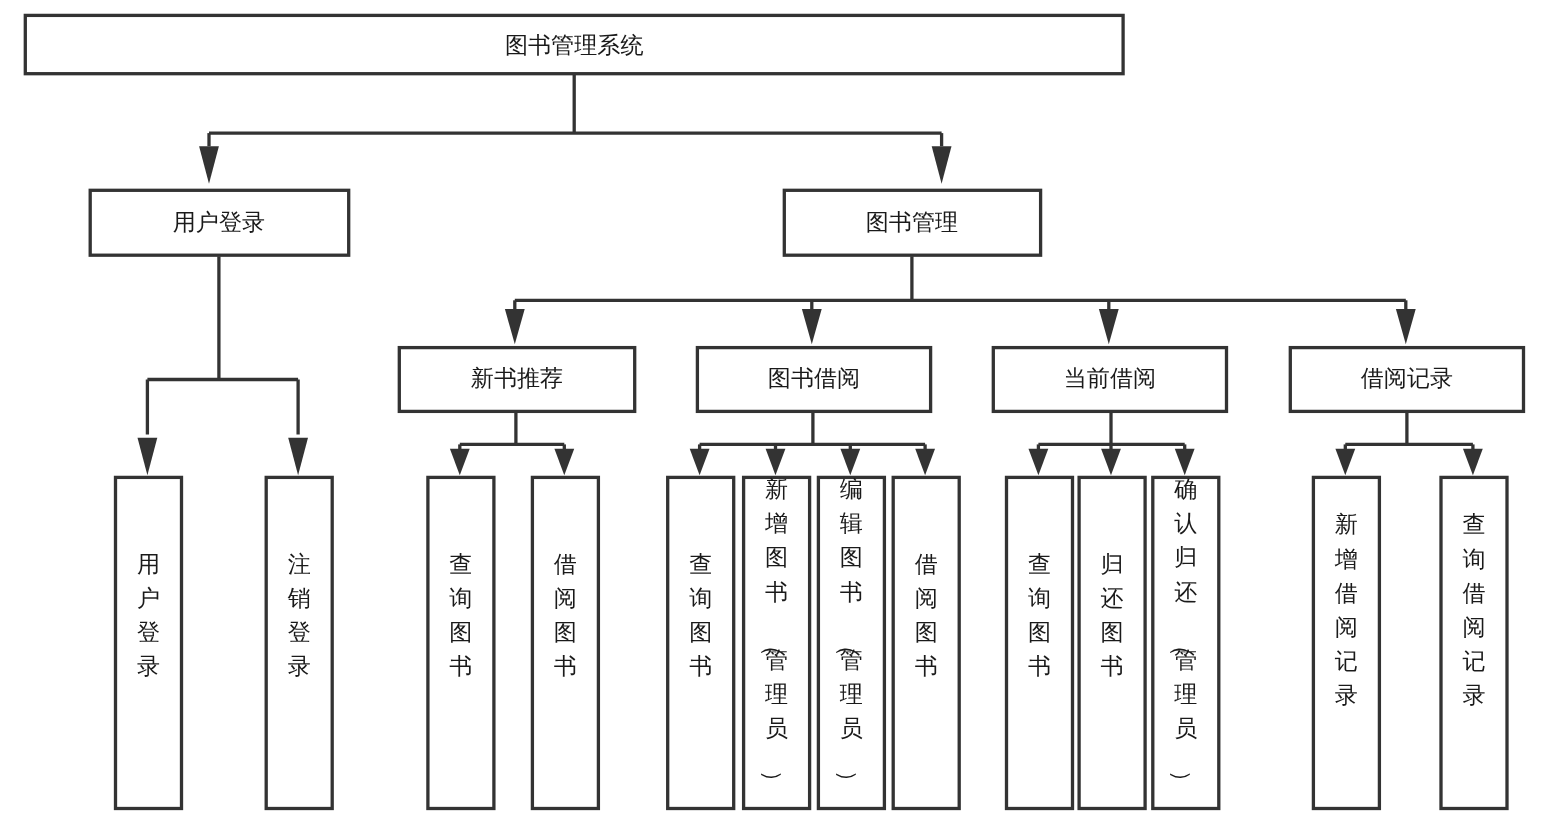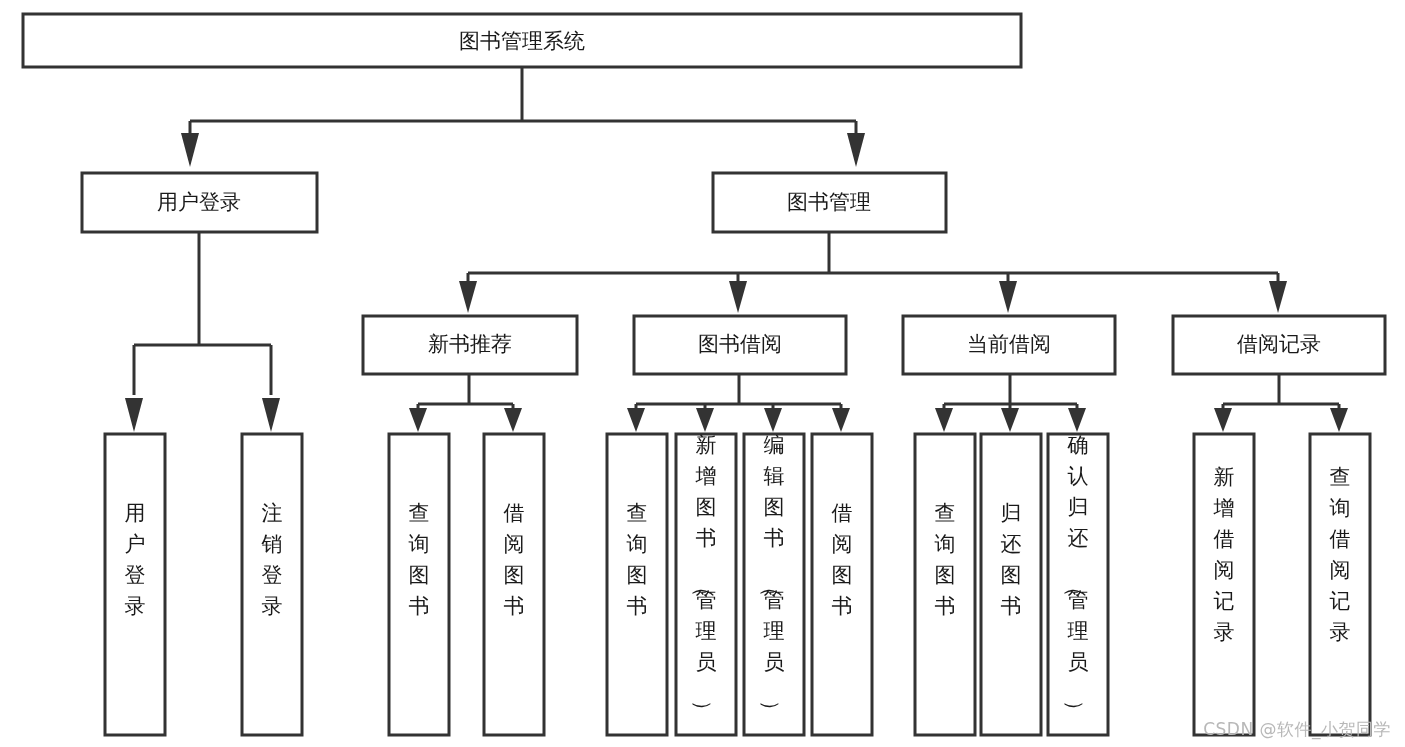--- a/index.html
+++ b/index.html
@@ -246,14 +246,13 @@
       <text class="node-label-vertical" x="1224" y="484"><tspan x="1224" y="484">新</tspan><tspan x="1224" y="515">增</tspan><tspan x="1224" y="546">借</tspan><tspan x="1224" y="577">阅</tspan><tspan x="1224" y="608">记</tspan><tspan x="1224" y="639">录</tspan></text>
     </g>
 
     <g>
       <rect class="node-box-thin" x="1310" y="434" width="60" height="301"></rect>
       <text class="node-label-vertical" x="1340" y="484"><tspan x="1340" y="484">查</tspan><tspan x="1340" y="515">询</tspan><tspan x="1340" y="546">借</tspan><tspan x="1340" y="577">阅</tspan><tspan x="1340" y="608">记</tspan><tspan x="1340" y="639">录</tspan></text>
     </g>
 
   </svg>
 
-  <div class="watermark-text">CSDN @软件_小贺同学</div>
 </div>
 
 </body></html>

